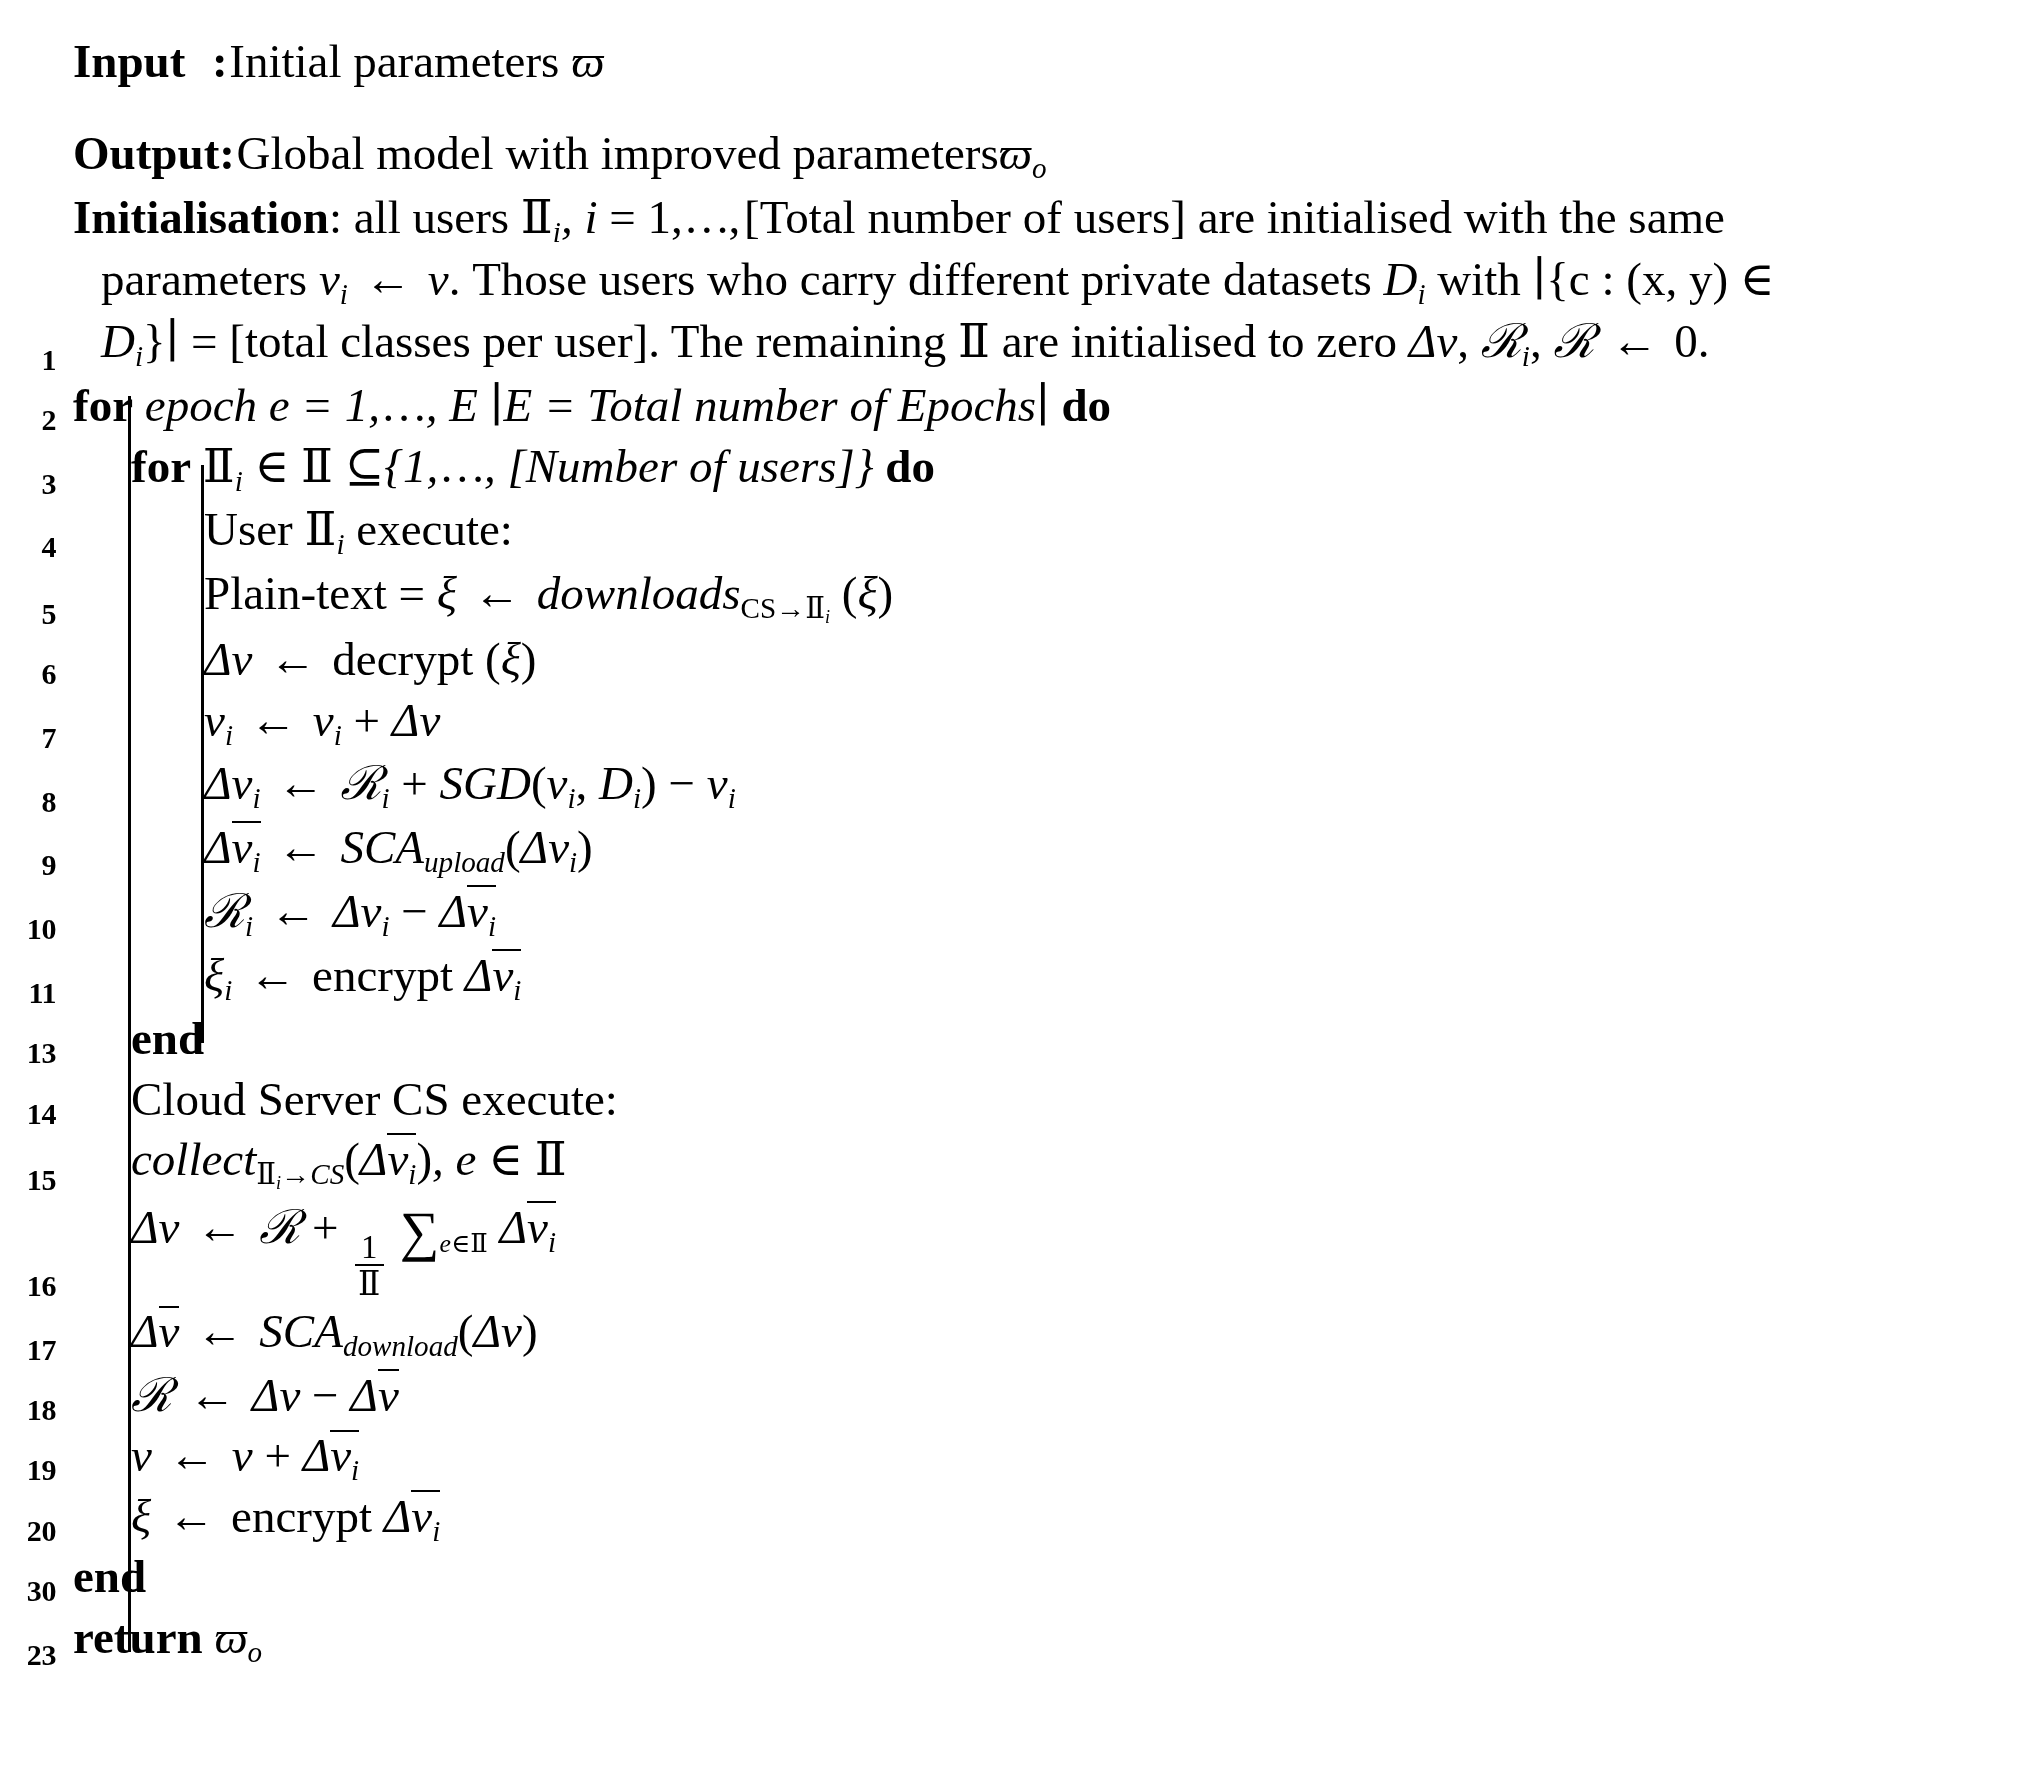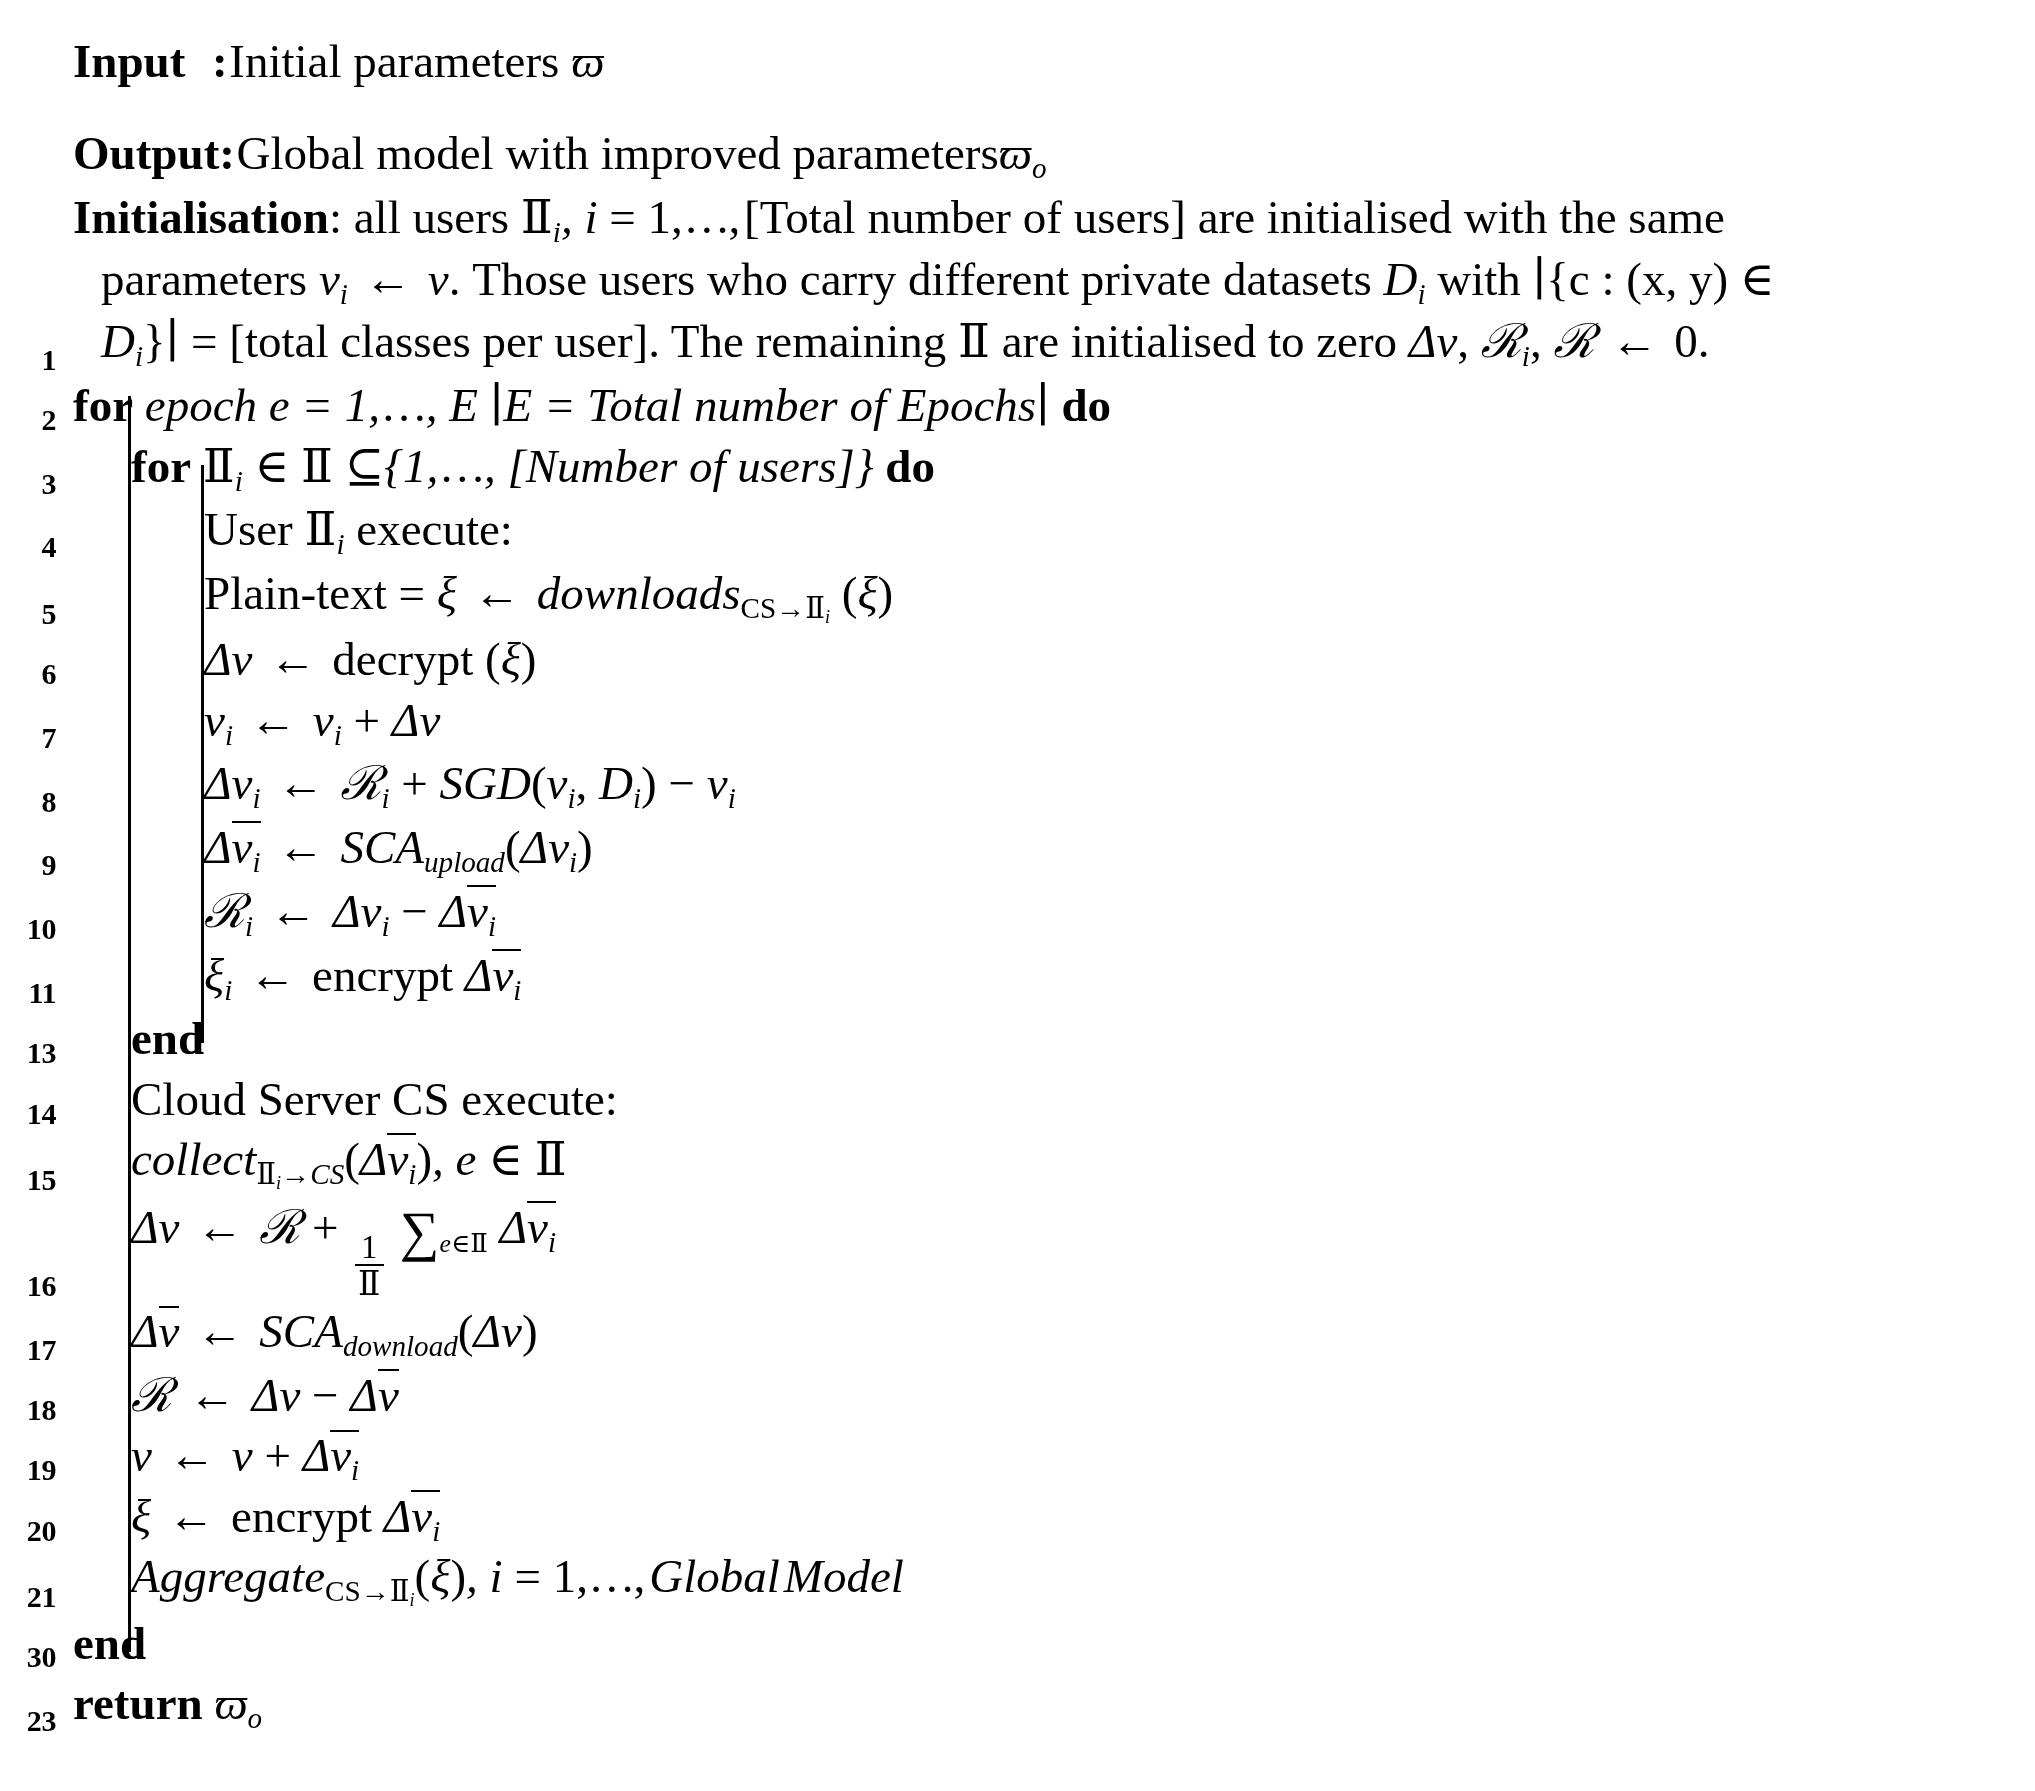--- a/index.html
+++ b/index.html
@@ -310,26 +310,20 @@
     </div>
   </div>
 
   <div class="row">
     <div class="lineno">20</div>
     <div class="content ind1">
       <span class="nowrap"><span class="it">ξ</span> <span class="arr">←</span> encrypt <span class="it">Δ</span><span class="it ovl">ν<span class="sub">i</span></span></span>
     </div>
   </div>
 
-  <div class="row">
-    <div class="lineno">21</div>
-    <div class="content ind1">
-      <span class="nowrap"><span class="it">Aggregate<span class="subup">CS→Ⅱ<span class="sub">i</span></span></span>(<span class="it">ξ</span>)<span class="it">, i</span> = 1, <span class="it">…</span>, <span class="it">Global Model</span></span>
-    </div>
-  </div>
 
   <div class="row">
     <div class="lineno">30</div>
     <div class="content">
       <span class="bf">end</span>
     </div>
   </div>
 
   <div class="row">
     <div class="lineno">23</div>

